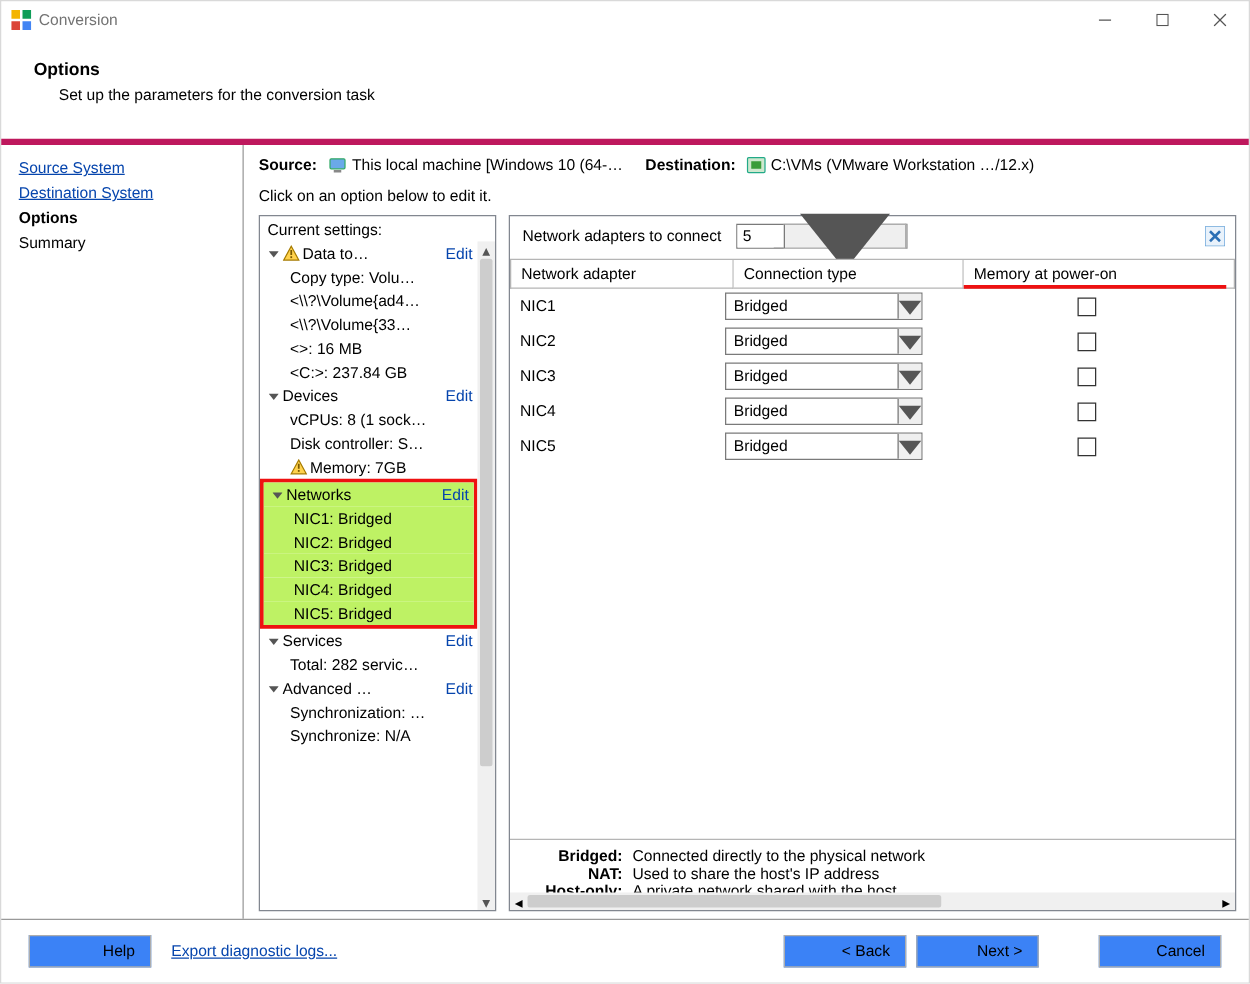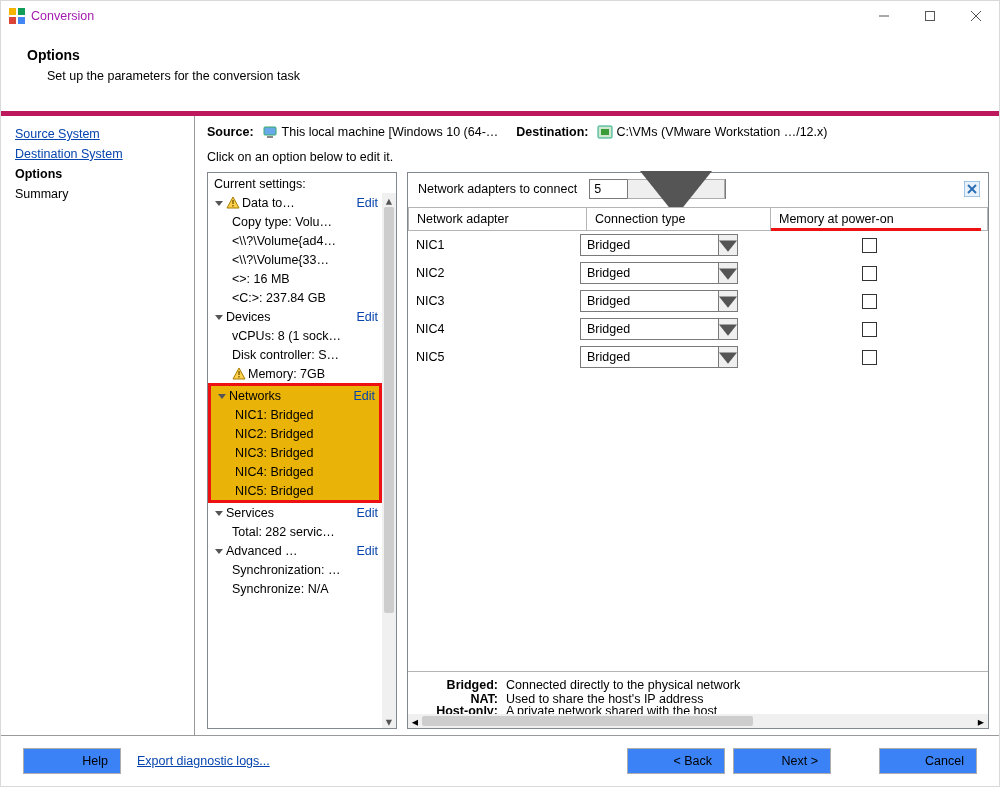--- a/index.html
+++ b/index.html
@@ -1,19 +1,19 @@
 <!DOCTYPE html>
 <html><head>
 <meta charset="utf-8">
 <style>
   html, body { margin:0; padding:0; font-family: "Segoe UI", Tahoma, sans-serif; font-size:12.5px; color:#000; background:#fff; }
   .window { width:1000px; height:787px; border:1px solid #d9d9d9; box-sizing:border-box; display:flex; flex-direction:column; background:#fff; }
 
   
-  .titlebar { height:30px; display:flex; align-items:center; padding:0 0 0 8px; color:#a21caf; }
+  .titlebar { height:30px; display:flex; align-items:center; padding:0 0 0 8px; color:#737373; }
   .title-icon { width:16px; height:16px; margin-right:6px; display:inline-flex; align-items:center; justify-content:center; }
   .title-icon svg { width:16px; height:16px; }
   .title-text { flex:0 0 auto; }
   .win-controls { margin-left:auto; display:flex; }
   .win-btn { width:46px; height:30px; display:flex; align-items:center; justify-content:center; color:#555; }
   .win-btn svg { width:10px; height:10px; stroke:#555; stroke-width:1; fill:none; }
 
   
   .header-area { padding:16px 26px 28px 26px; }
   .header-title { font-weight:bold; font-size:14px; margin-bottom:6px; }
@@ -49,21 +49,21 @@
   .tree-row { display:flex; align-items:center; height:19px; padding:0 4px 0 6px; white-space:nowrap; overflow:hidden; text-overflow:ellipsis; }
   .tree-row.heading { font-weight:normal; }
   .tree-row .tw { width:10px; display:inline-flex; align-items:center; justify-content:center; margin-right:2px; }
   .tree-row .tw svg { width:8px; height:8px; }
   .tree-row .warn { margin-right:2px; display:inline-flex; }
   .tree-row .warn svg { width:14px; height:14px; }
   .tree-row .txt { flex:1; overflow:hidden; text-overflow:ellipsis; }
   .tree-row .edit { color:#0645ad; margin-left:4px; }
   .tree-row.child { padding-left:24px; }
   .tree-group-networks { border:3px solid #e11; box-sizing:border-box; }
-  .tree-group-networks .tree-row { background:#eab308; }
+  .tree-group-networks .tree-row { background:#bef264; }
 
   
   .detail-panel { flex:1; border:1px solid #828790; box-sizing:border-box; display:flex; flex-direction:column; min-width:0; }
   .detail-top { display:flex; align-items:center; padding:6px 8px 8px 10px; }
   .num-select { margin-left:12px; display:inline-flex; align-items:center; border:1px solid #7a7a7a; height:18px; }
   .num-select .val { padding:0 18px 0 4px; background:#fff; height:18px; line-height:18px; }
   .num-select .btn { width:16px; height:18px; border-left:1px solid #7a7a7a; display:flex; align-items:center; justify-content:center; background:#efefef; }
   .close-x { margin-left:auto; width:16px; height:16px; display:inline-flex; align-items:center; justify-content:center; }
   .close-x svg { width:16px; height:16px; }
 
@@ -81,21 +81,21 @@
   .gc-a { width:164px; padding-left:8px; }
   .gc-b { width:170px; }
   .gc-c { flex:1; display:flex; justify-content:center; }
   .dd { display:inline-flex; align-items:flex-end; border:1px solid #7a7a7a; height:20px; width:156px; background:#fff; }
   .dd .ddv { flex:1; padding:0 6px; line-height:20px; }
   .dd .ddb { width:18px; height:20px; border-left:1px solid #7a7a7a; background:#efefef; display:flex; align-items:center; justify-content:center; }
   .chk { width:13px; height:13px; border:1px solid #333; background:#fff; }
 
   .desc-box { margin-top:auto; border-top:1px solid #b5b5b5; height:56px; overflow:hidden; position:relative; }
   .desc-inner { padding:6px 10px 0 10px; box-sizing:border-box; }
-  .desc-row { display:flex;align-items:flex-end; }
+  .desc-row { display:flex; }
   .desc-row .k { width:80px; text-align:right; font-weight:bold; margin-right:8px; }
   .desc-row.cut { overflow:hidden; height:12px; }
   .hscroll { position:absolute; left:0; right:0; bottom:0; height:14px; background:#f0f0f0; display:flex; align-items:center; }
   .hscroll .arrow { width:14px; height:14px; display:flex; align-items:center; justify-content:center; }
   .hscroll .htrack { flex:1; height:14px; position:relative; }
   .hscroll .hthumb { position:absolute; top:2px; bottom:2px; left:0; width:60%; background:#cdcdcd; border-radius:2px; }
 
   
   .footer { height:50px; display:flex; align-items:center; padding:0 22px; }
   .btn { height:24px; min-width:72px; padding:0 12px; background:#3b82f6; border:1px solid #adadad; display:inline-flex; align-items:center; justify-content:flex-end; margin-left:8px; }

